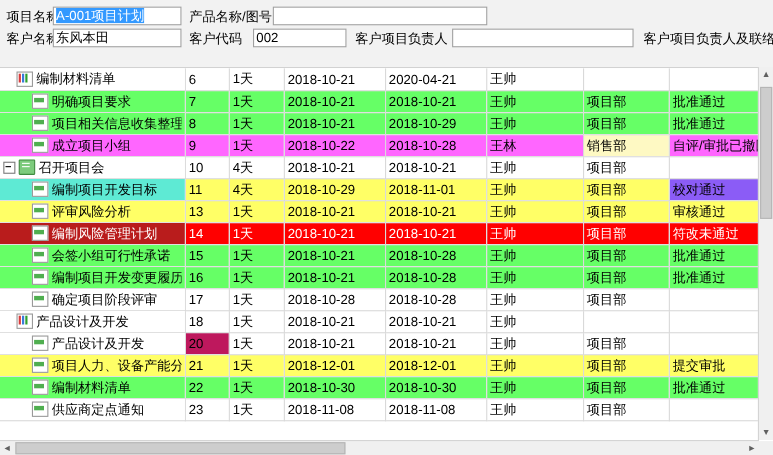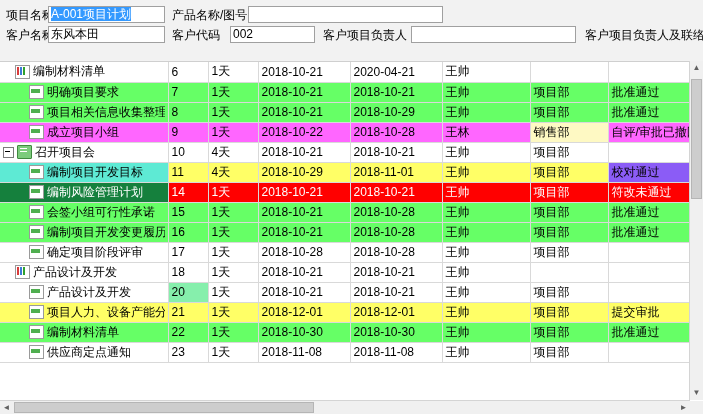--- a/index.html
+++ b/index.html
@@ -368,22 +368,38 @@
               </div>
             </td>
             <td style="background: rgb(255, 255, 102);">11</td>
             <td style="background: rgb(255, 255, 102);">4天</td>
             <td style="background: rgb(255, 255, 102);">2018-10-29</td>
             <td style="background: rgb(255, 255, 102);">2018-11-01</td>
             <td style="background: rgb(255, 255, 102);">王帅</td>
             <td style="background: rgb(255, 255, 102);">项目部</td>
             <td style="background: #8b5cf6;">校对通过</td>
           </tr>
+          <tr>
+            <td class="namecell" style="background: rgb(255, 255, 102);">
+              <div class="nameinner indent-1">
+                <span class="twisty-spacer"></span>
+                <span class="ic ic-task"></span>
+                <span class="txt">评审风险分析</span>
+              </div>
+            </td>
+            <td style="background: rgb(255, 255, 102);">13</td>
+            <td style="background: rgb(255, 255, 102);">1天</td>
+            <td style="background: rgb(255, 255, 102);">2018-10-21</td>
+            <td style="background: rgb(255, 255, 102);">2018-10-21</td>
+            <td style="background: rgb(255, 255, 102);">王帅</td>
+            <td style="background: rgb(255, 255, 102);">项目部</td>
+            <td style="background: rgb(255, 255, 102);">审核通过</td>
+          </tr>
           <tr class="row-selected">
-            <td class="namecell" style="background: #15803d;">
+            <td class="namecell" style="background: #b91c1c;">
               <div class="nameinner indent-1">
                 <span class="twisty-spacer"></span>
                 <span class="ic ic-task"></span>
                 <span class="txt">编制风险管理计划</span>
               </div>
             </td>
             <td style="background: rgb(255, 0, 0);">14</td>
             <td style="background: rgb(255, 0, 0);">1天</td>
             <td style="background: rgb(255, 0, 0);">2018-10-21</td>
             <td style="background: rgb(255, 0, 0);">2018-10-21</td>
@@ -458,21 +474,21 @@
             <td style="background: rgb(255, 255, 255);"></td>
           </tr>
           <tr>
             <td class="namecell" style="background: rgb(255, 255, 255);">
               <div class="nameinner indent-1">
                 <span class="twisty-spacer"></span>
                 <span class="ic ic-task"></span>
                 <span class="txt">产品设计及开发</span>
               </div>
             </td>
-            <td style="background: #86efac;">20</td>
+            <td style="background: #be185d;">20</td>
             <td style="background: rgb(255, 255, 255);">1天</td>
             <td style="background: rgb(255, 255, 255);">2018-10-21</td>
             <td style="background: rgb(255, 255, 255);">2018-10-21</td>
             <td style="background: rgb(255, 255, 255);">王帅</td>
             <td style="background: rgb(255, 255, 255);">项目部</td>
             <td style="background: rgb(255, 255, 255);"></td>
           </tr>
           <tr>
             <td class="namecell" style="background: rgb(255, 255, 102);">
               <div class="nameinner indent-1">

